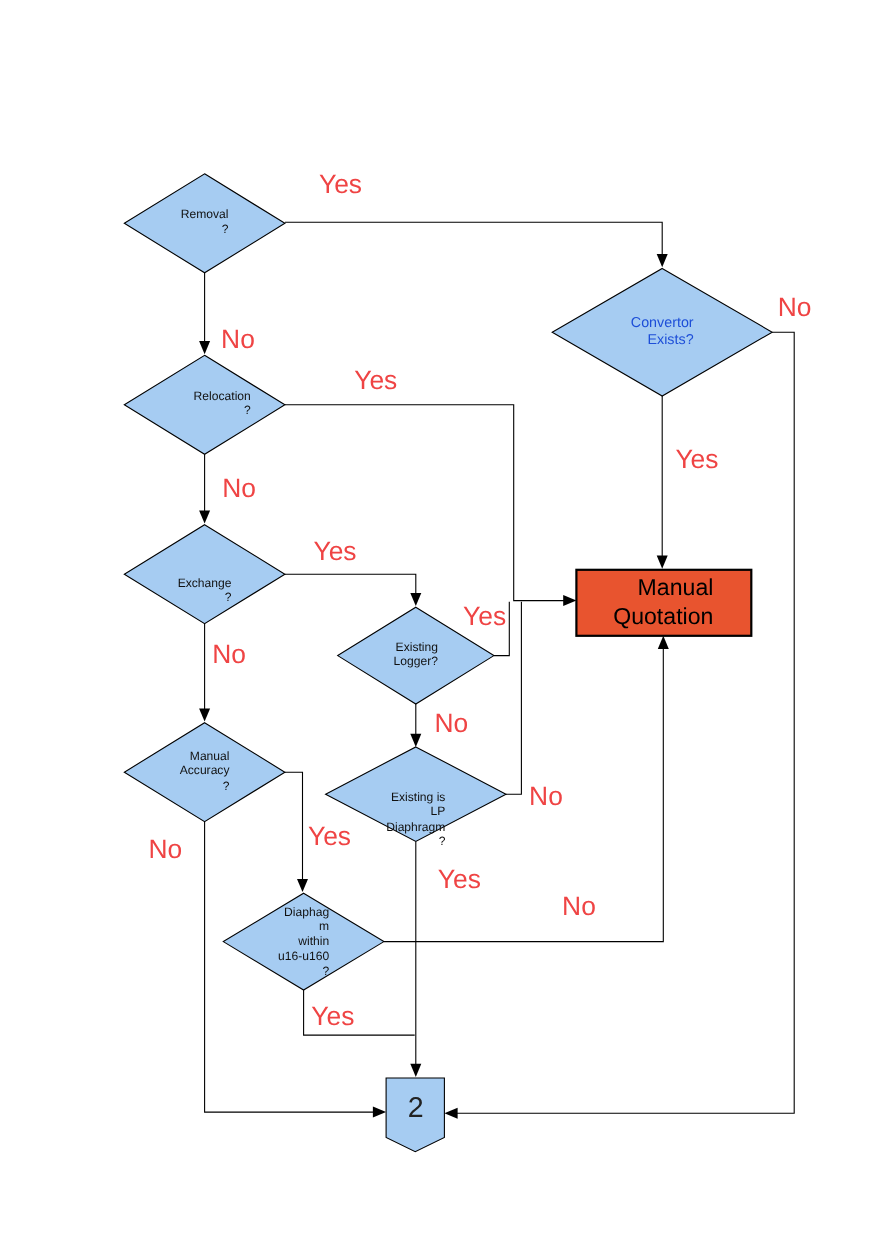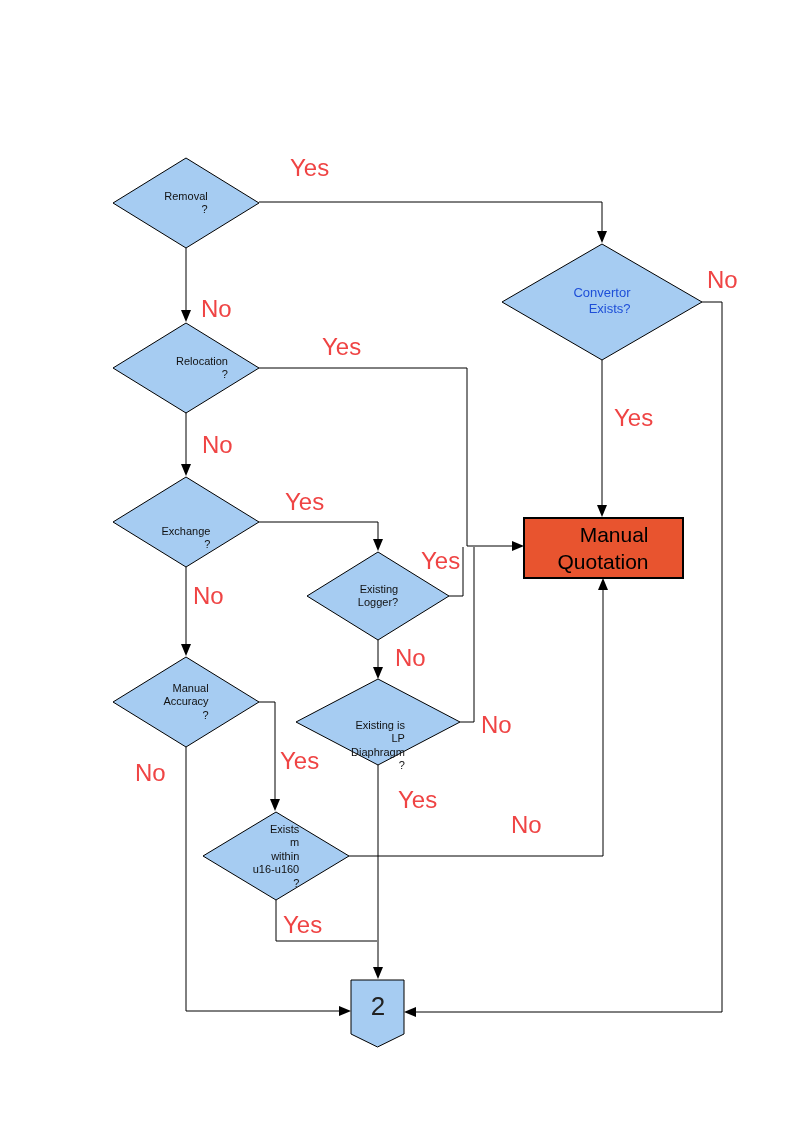--- a/index.html
+++ b/index.html
@@ -100,21 +100,21 @@
 ?</div>
   <div class="node-label" style="left:378px; top:596px;">Existing
 Logger?</div>
   <div class="node-label" style="left:186px; top:702px;">Manual
 Accuracy
 ?</div>
   <div class="node-label" style="left:378px; top:746px;">Existing is
 LP
 Diaphragm
 ?</div>
-  <div class="node-label" style="left:276px; top:857px;">Exists
+  <div class="node-label" style="left:276px; top:857px;">Diaphag
 m
 within
 u16-u160
 ?</div>
   <div class="node-label action" style="left:603px; top:548px;">Manual
 Quotation</div>
   <div class="node-label connector" style="left:378px; top:1007px;">2</div>
 
   <div class="edge-label" style="left:290px; top:155px;">Yes</div>
   <div class="edge-label" style="left:201px; top:296px;">No</div>

